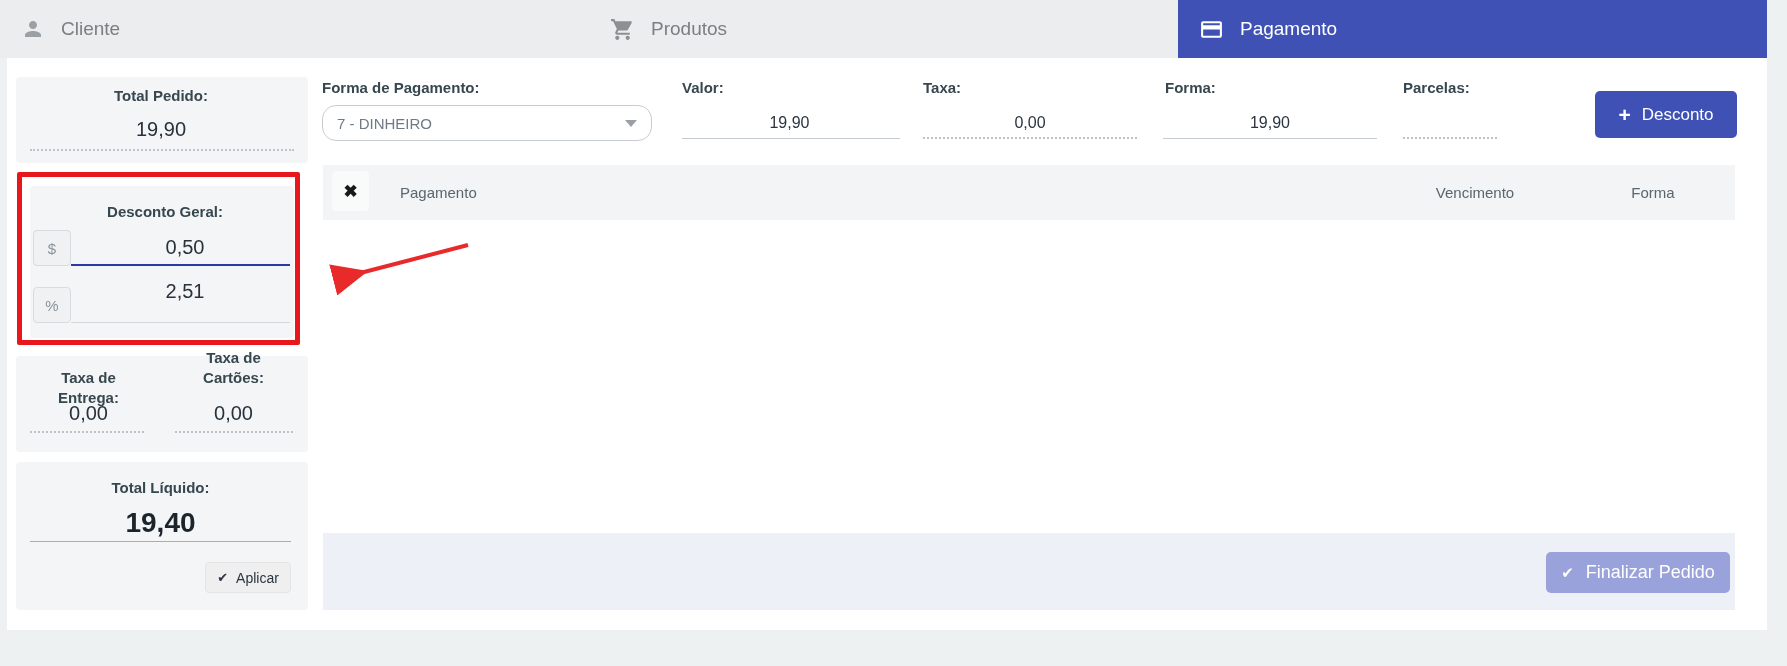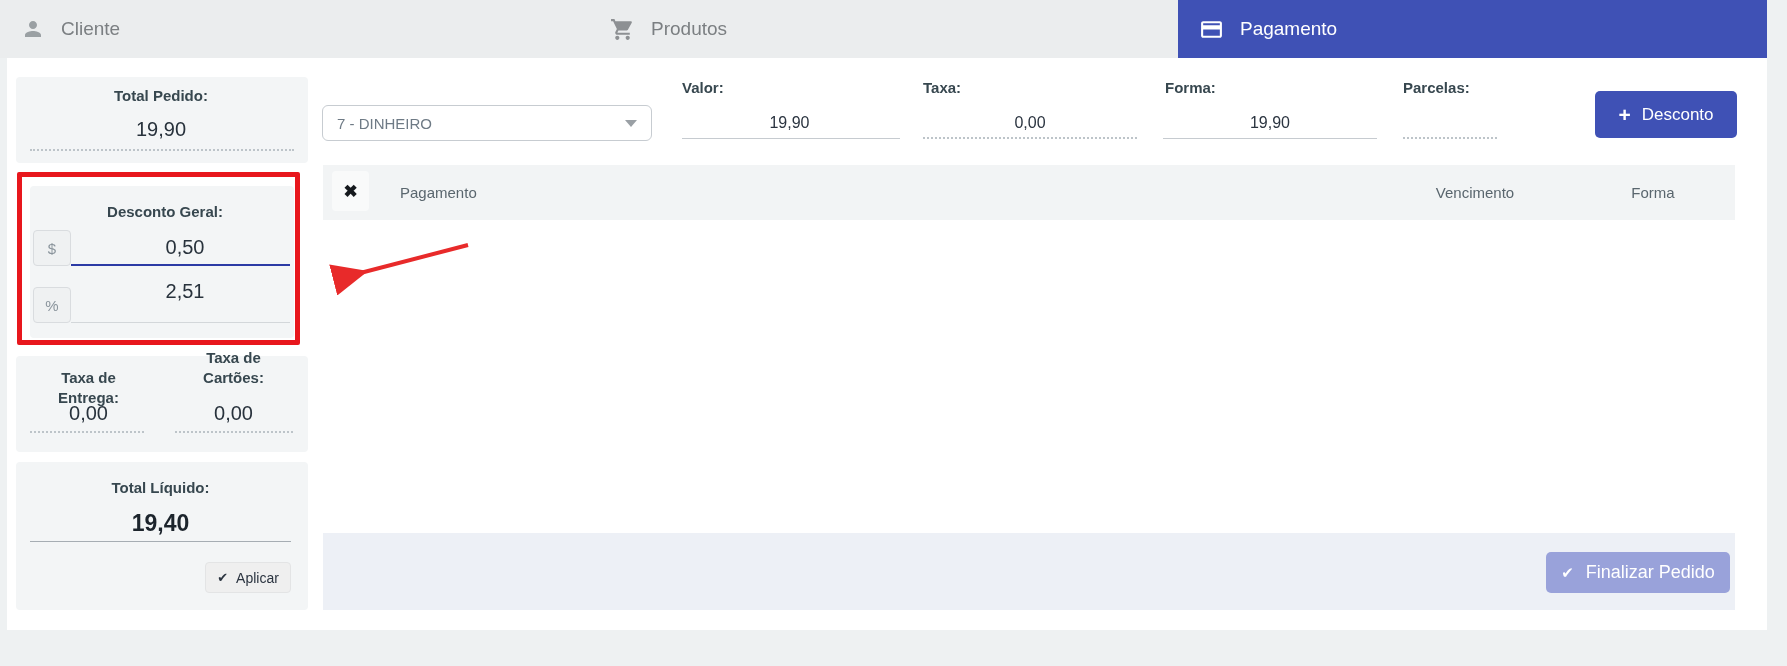--- a/index.html
+++ b/index.html
@@ -29,21 +29,21 @@
   .thinline{height:1px;background:#a6adb3;}
   .redbox{border:5px solid var(--highlight-red);border-radius:2px;background:transparent;}
   .addon{background:#eff1f2;border:1px solid #d9dcdf;border-radius:4px;
          color:#8a949c;font-size:15px;display:flex;align-items:center;justify-content:center;}
   .blueline{height:2px;background:var(--focus-blue);}
   .grayline{height:1px;background:#d3d7da;}
   .btn-light{background:#efefef;border:1px solid #e3e4e5;border-radius:4px;
              color:#2b3440;font-size:14px;display:flex;align-items:center;justify-content:center;gap:8px;cursor:pointer;}
 
   
-  .select{background:#fff;border:1px solid #c7ccd1;border-radius:6px;
+  .select{background:#fff;border:1px solid #c7ccd1;border-radius:14px;
           display:flex;align-items:center;color:#6e7a85;font-size:15px;padding:0 14px;justify-content:space-between;cursor:pointer;}
   .caret{width:0;height:0;border-left:6px solid transparent;border-right:6px solid transparent;border-top:7px solid #9aa0a5;}
   .val16{font-size:16px;color:#2b3440;line-height:22px;}
   .solidline{height:1px;background:#c6cbd0;}
   .btn-primary{background:var(--accent);border:none;border-radius:5px;color:#fff;font-size:17px;
                display:flex;align-items:center;justify-content:center;gap:11px;cursor:pointer;}
   .btn-primary .plus{font-size:21px;font-weight:bold;line-height:21px;}
   .btn-disabled{background:var(--accent-disabled);border:none;border-radius:5px;color:#fff;font-size:18px;
                display:flex;align-items:center;justify-content:center;gap:12px;cursor:pointer;}
 
@@ -108,27 +108,28 @@
   <div class="abs panelbox" style="left:16px;top:356px;width:292px;height:96px;"></div>
   <div class="abs lbl right" style="left:30px;top:368px;width:117px;height:20px;">Taxa de Entrega:</div>
   <div class="abs lbl right" style="left:175px;top:348px;width:117px;height:20px;">Taxa de Cartões:</div>
   <div class="abs val20 right" style="left:30px;top:400px;width:117px;height:26px;">0,00</div>
   <div class="abs val20 right" style="left:175px;top:400px;width:117px;height:26px;">0,00</div>
   <div class="abs dotted" style="left:30px;top:431px;width:114px;"></div>
   <div class="abs dotted" style="left:175px;top:431px;width:118px;"></div>
 
   <div class="abs panelbox" style="left:16px;top:462px;width:292px;height:148px;"></div>
   <div class="abs lbl right" style="left:30px;top:478px;width:261px;height:20px;">Total Líquido:</div>
-  <div class="abs right" style="left:30px;top:508px;width:261px;height:30px;font-size:23px;font-weight:bold;color:#1c242c;line-height:30px;">19,40</div>
+  <div class="abs right" style="left:30px;top:508px;width:261px;height:30px;font-size:28px;font-weight:bold;color:#1c242c;line-height:30px;">19,40</div>
   <div class="abs thinline" style="left:30px;top:541px;width:261px;"></div>
   <div class="abs btn-light" style="left:205px;top:562px;width:86px;height:31px;">
     <span style="font-size:13px;">✔</span>
     <span>Aplicar</span>
   </div>
 
+  <div class="abs lbl" style="left:322px;top:78px;width:260px;height:20px;">Forma de Pagamento:</div>
   <div class="abs select" style="left:322px;top:105px;width:330px;height:36px;">
     <span>7 - DINHEIRO</span>
     <span class="caret"></span>
   </div>
 
   <div class="abs lbl" style="left:682px;top:78px;width:150px;height:20px;">Valor:</div>
   <div class="abs val16 right" style="left:682px;top:112px;width:215px;height:22px;">19,90</div>
   <div class="abs solidline" style="left:682px;top:138px;width:218px;"></div>
 
   <div class="abs lbl" style="left:923px;top:78px;width:150px;height:20px;">Taxa:</div>

